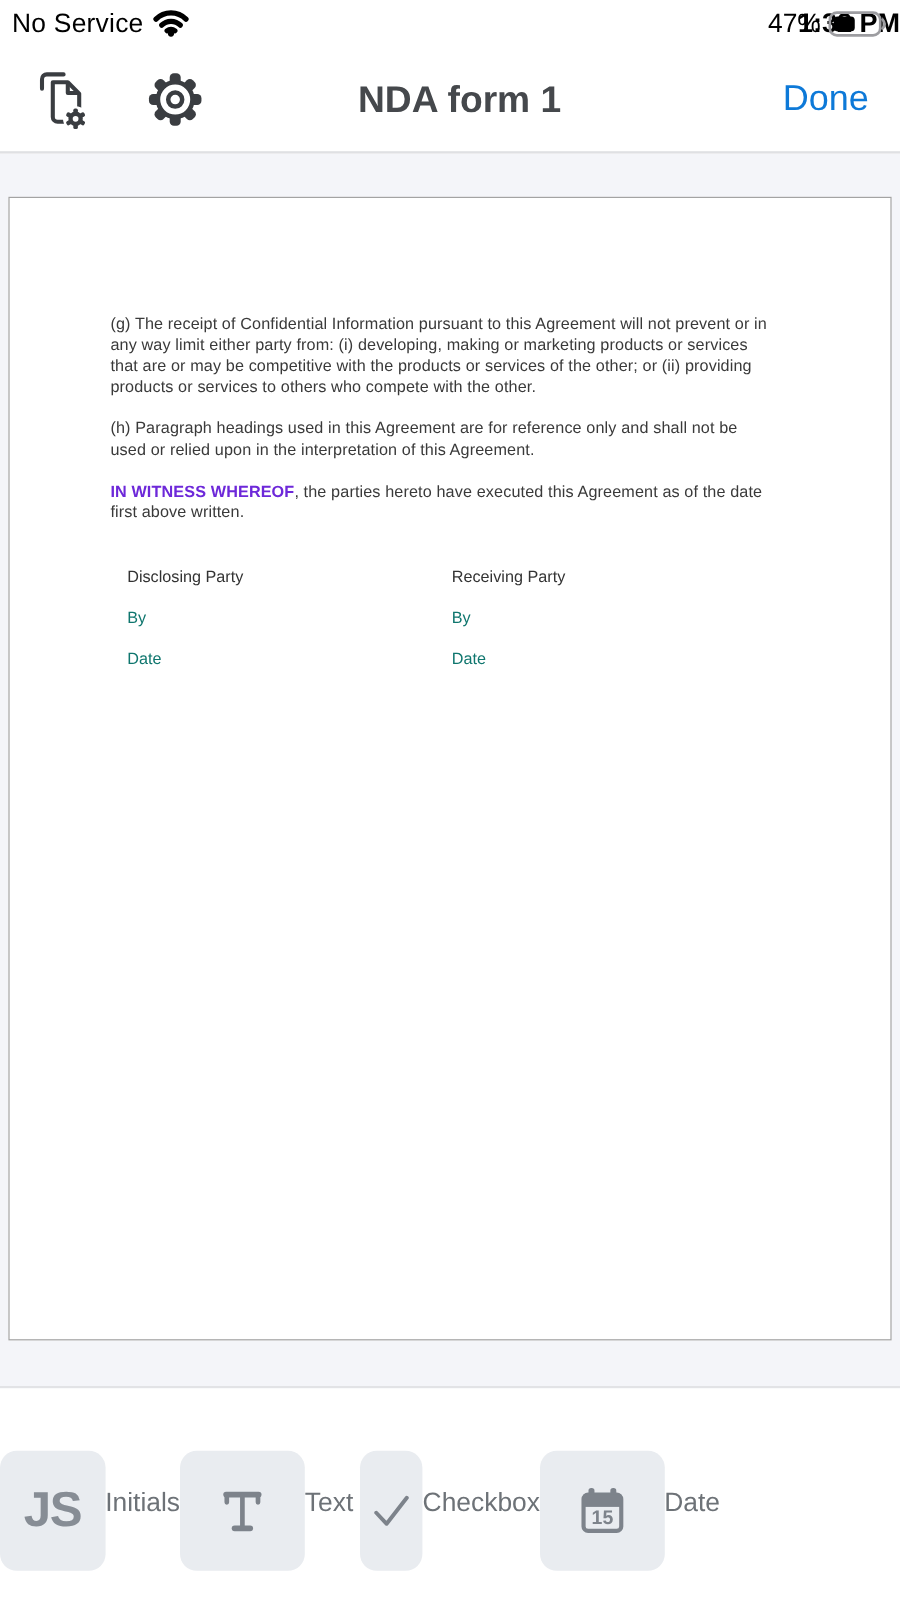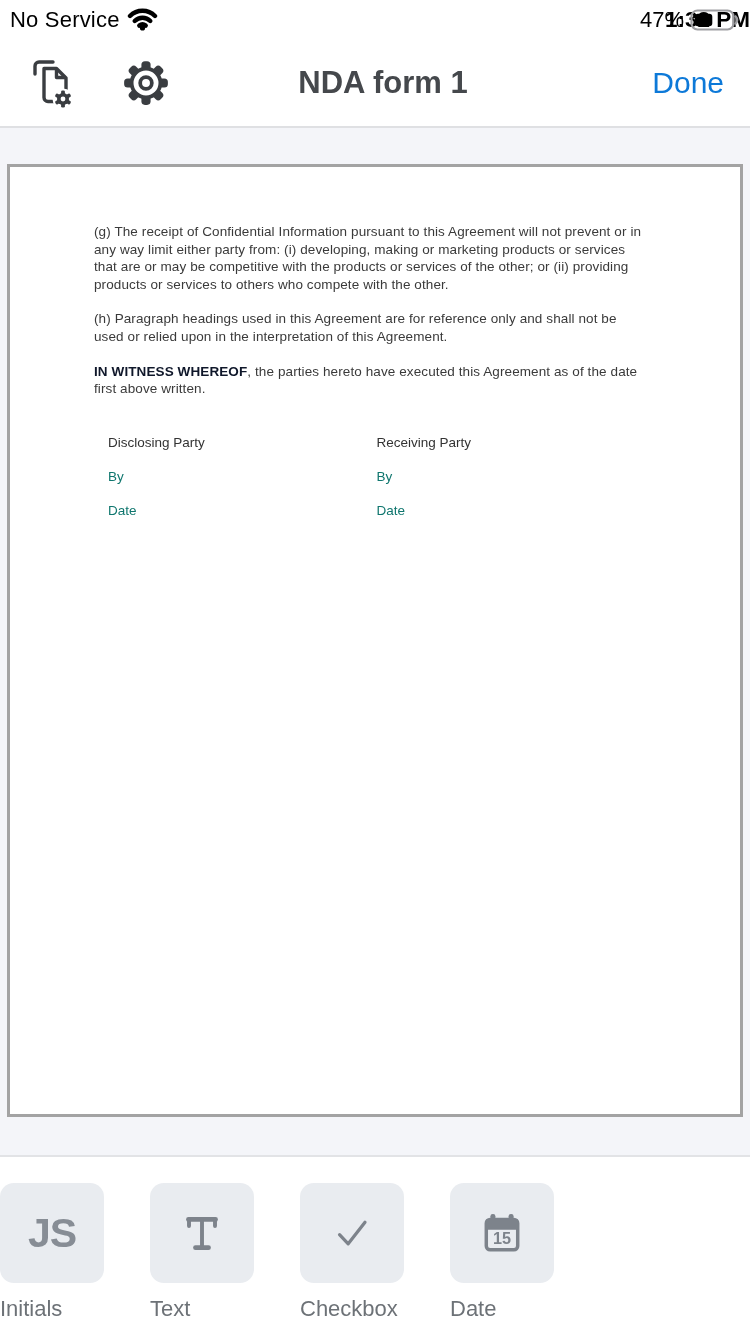--- a/index.html
+++ b/index.html
@@ -26,33 +26,33 @@
   .nav-icon-btn + .nav-icon-btn { margin-left:38px; }
   .nav-title { position:absolute; left:16px; right:0; text-align:center;
     font-size:31px; font-weight:600; color:#45484c; pointer-events:none; }
   .done-btn { margin-left:auto; background:none; border:none; cursor:pointer;
     font-family:inherit; font-size:30px; color:#0d79d8; z-index:1; padding:6px 2px; }
 
   
   .viewport { flex:1 1 auto; background:#f4f5f9; overflow:hidden;
     border-bottom:2px solid #e2e3e6; }
   .pdf-page { margin:36px 7px 0 7px; height:953px; background:#fff;
-    border:3px solid #a3a3a3; padding:56px 95px 0 84px; color:#3a3a3a; }
+    border:1px solid #a3a3a3; padding:96px 95px 0 84px; color:#3a3a3a; }
   .pdf-page p { font-size:13.5px; line-height:17.6px; margin-bottom:17px;
     letter-spacing:.1px; }
-  .pdf-bold { font-weight:700; color:#0f172a; }
+  .pdf-bold { font-weight:700; color:#6d28d9; }
 
   .parties { display:flex; margin-top:37px; margin-left:14px; }
   .party-col { width:283px; }
   .party-title { font-size:13.5px; font-weight:400; color:#333; line-height:16px; }
   .party-row { font-size:13.5px; color:#0f766e; margin-top:18px; line-height:16px; }
 
   
   .toolbar { height:177px; flex:0 0 auto; background:#fff; display:flex; }
-  .tool { width:150px; display:flex; flex-direction:column; align-items:flex-start;
+  .tool { width:150px; display:flex; flex-direction:row; align-items:center;
     background:none; border:none; cursor:pointer; padding:0; font-family:inherit; }
   .tool-tile { width:104px; height:100px; margin-top:26px; border-radius:14px;
     background:#e9ecf0; display:flex; align-items:center; justify-content:center; }
   .tool-tile.active { background:#33a263; }
   .tool-label { margin-top:13px; font-size:22px; color:#6d7277; }
   .js-glyph { font-size:41px; font-weight:700; color:#878d95; letter-spacing:-1px; }
 </style>
 </head>
 <body>
 

